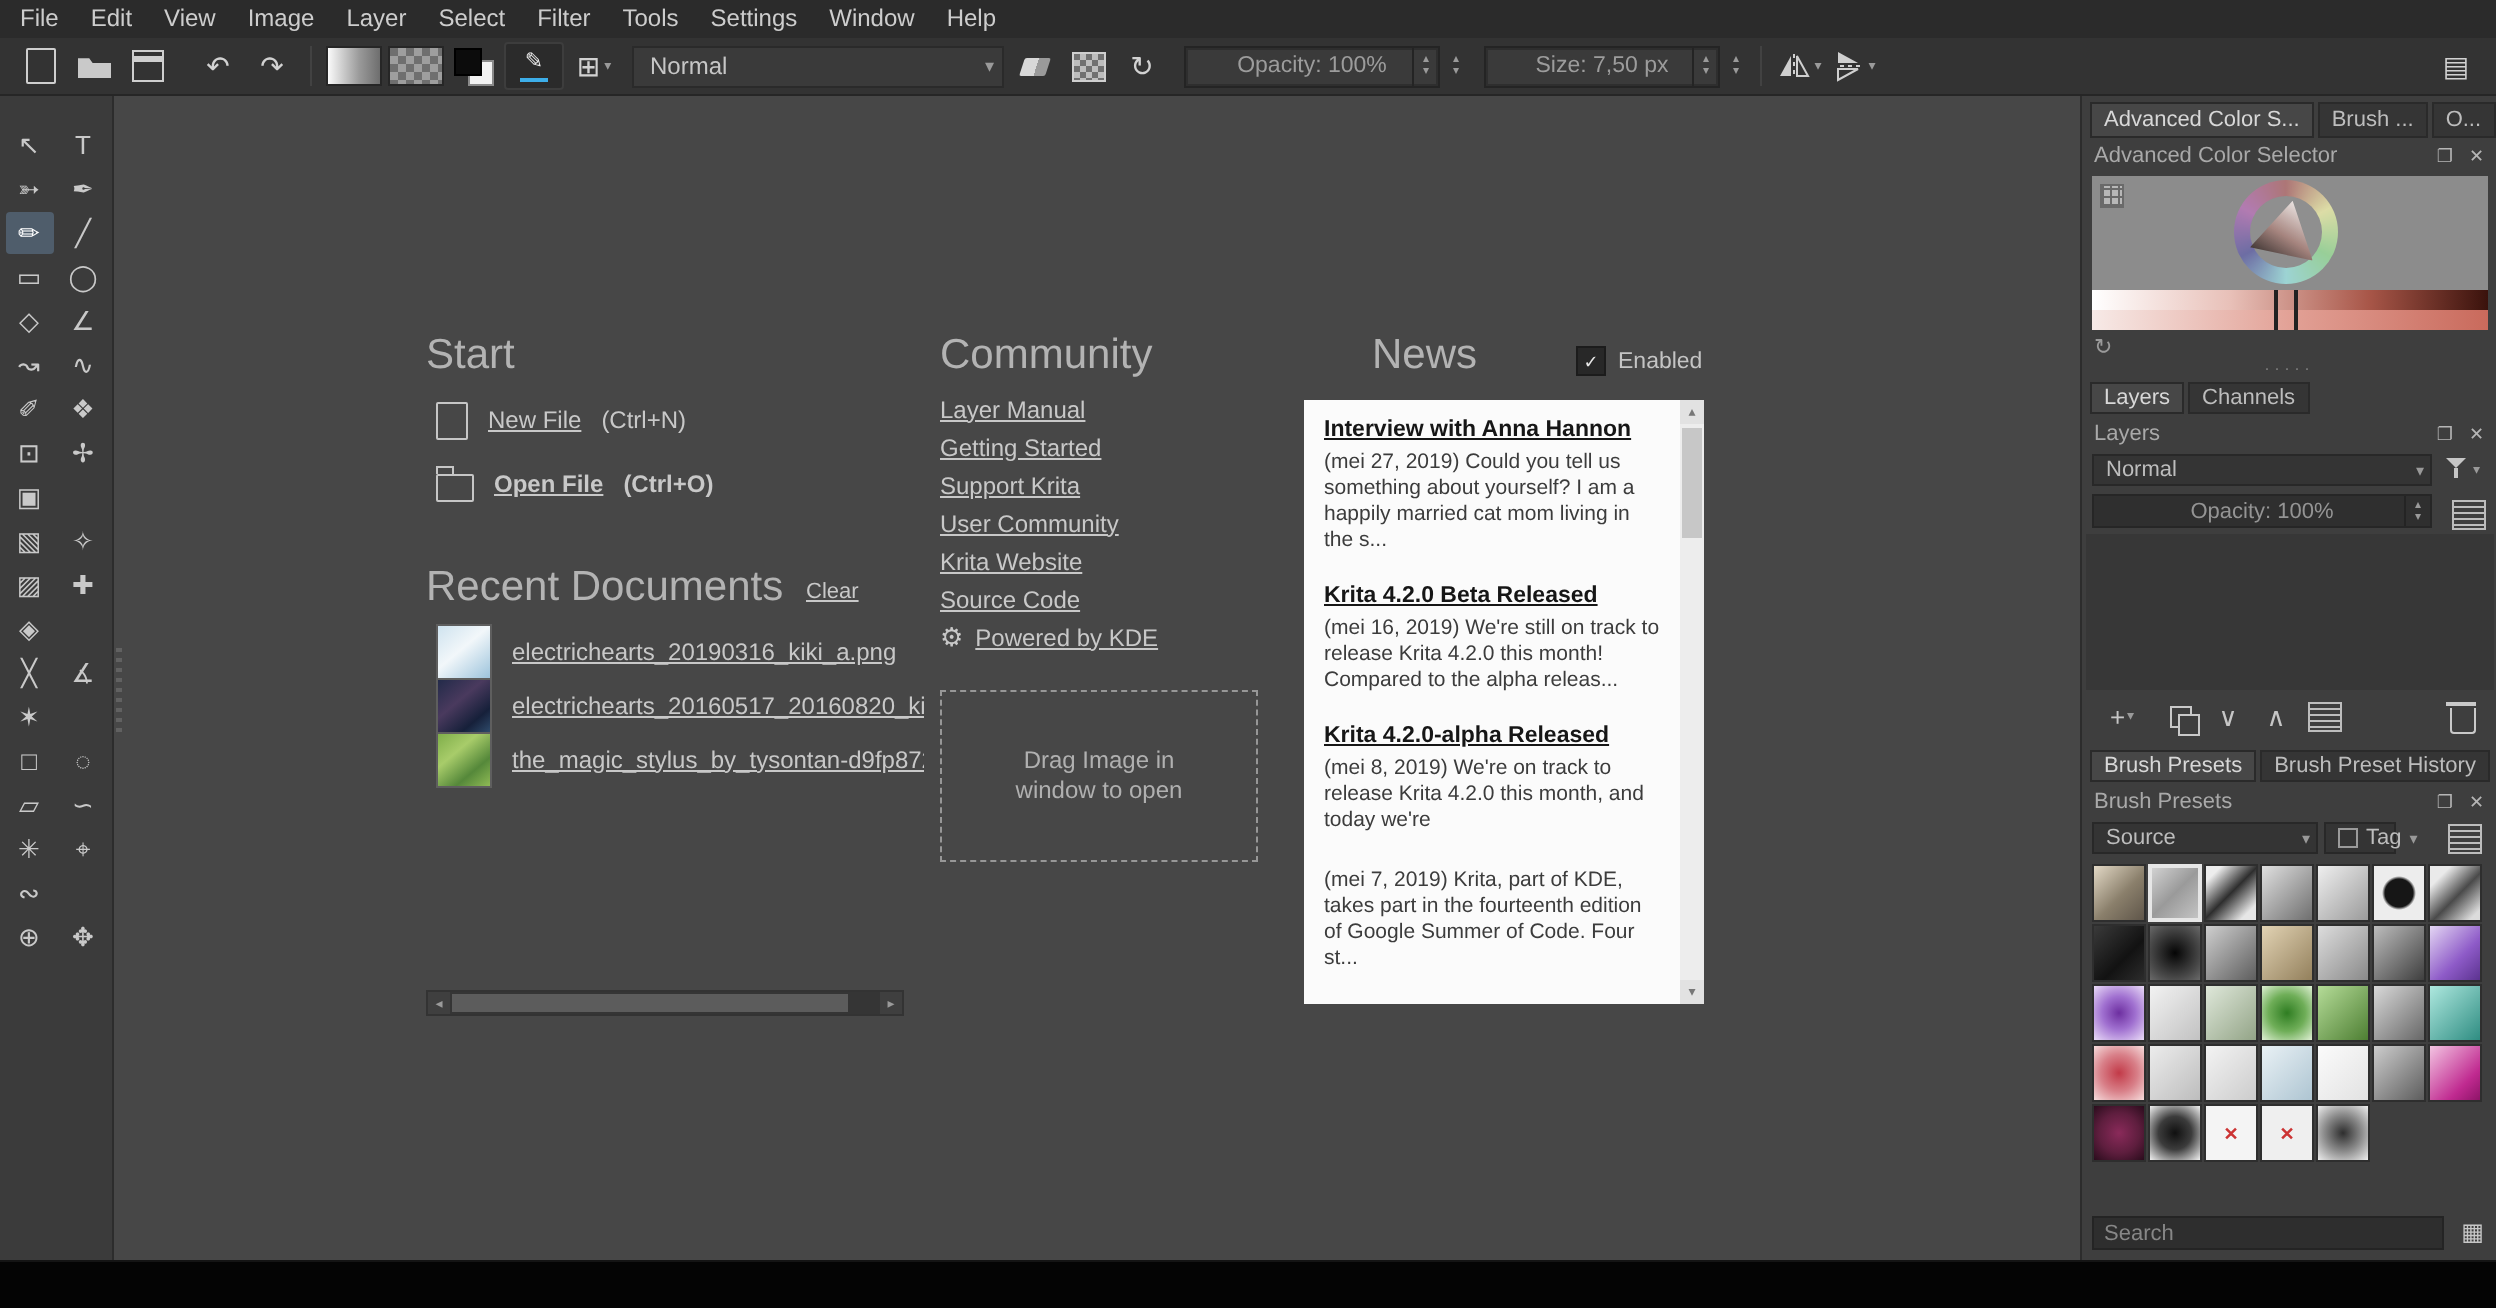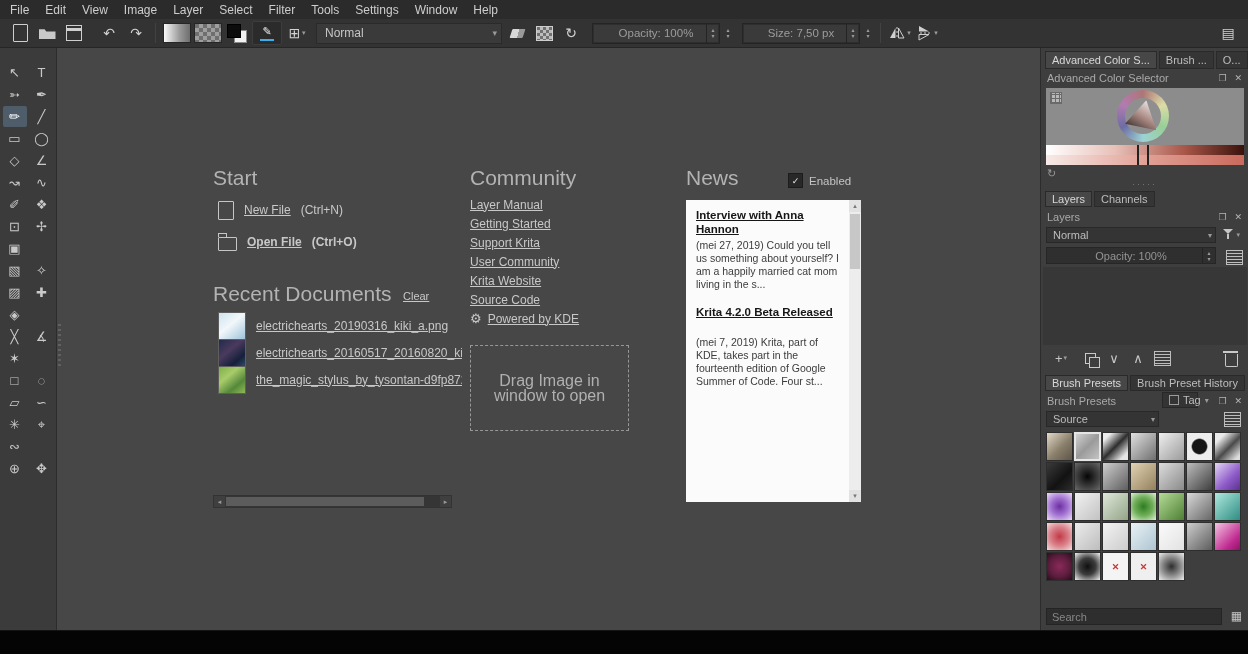--- a/index.html
+++ b/index.html
@@ -54,21 +54,21 @@
   .nfold{width:17px;height:12px;position:relative;border:1.5px solid #c6c6c6;border-radius:1px;margin-top:3px;}
   .nfold::before{content:"";position:absolute;left:-1px;top:-5px;width:7px;height:3px;border:1.5px solid #c6c6c6;border-bottom:none;}
   .rrow{position:absolute;display:flex;align-items:center;gap:10px;height:27px;width:250px;}
   .rthumb{width:26px;height:26px;border:1px solid #5e5e5e;flex:none;}
   .rlabel{white-space:nowrap;overflow:hidden;max-width:206px;display:inline-block;}
   .hscroll{position:absolute;height:11px;display:flex;align-items:stretch;background:#3a3a3a;border:1px solid #333;}
   .hs-btn{width:11px;display:flex;align-items:center;justify-content:center;font-size:7px;color:#9a9a9a;background:#3f3f3f;}
   .hs-track{flex:1;position:relative;background:#353535;}
   .hs-thumb{position:absolute;left:1px;top:1px;bottom:1px;width:198px;background:#5c5c5c;}
   .clink{position:absolute;height:19px;display:flex;align-items:center;}
-  .dropzone{position:absolute;border:1px dashed #979797;display:flex;flex-direction:column;align-items:center;justify-content:center;color:#b0b0b0;font-size:16px;line-height:15px;}
+  .dropzone{position:absolute;border:1px dashed #979797;display:flex;flex-direction:column;align-items:center;justify-content:center;color:#b0b0b0;font-size:12px;line-height:15px;}
   .chk{display:flex;align-items:center;gap:6px;position:absolute;}
   .chk .box{width:13px;height:13px;background:#282828;border:1px solid #1c1c1c;color:#e8e8e8;font-size:9px;display:flex;align-items:center;justify-content:center;}
   .chk .lbl{font-size:11.5px;color:#c4c4c4;}
   .newsbox{position:absolute;background:#fbfbfb;overflow:hidden;}
   .newsinner{position:absolute;left:0;top:0;right:12px;bottom:0;overflow:hidden;}
   .nitem{padding:8px 10px 0 10px;margin-bottom:6px;}
   .ntitle{font-size:11.5px;font-weight:bold;text-decoration:underline;color:#161616;line-height:14px;}
   .nbody{font-size:10.5px;color:#3c3c3c;line-height:13px;margin-top:3px;}
   .vscroll{position:absolute;right:0;top:0;bottom:0;width:12px;background:#ededed;display:flex;flex-direction:column;}
   .vs-btn{height:12px;display:flex;align-items:center;justify-content:center;font-size:7px;color:#777;background:#e2e2e2;}
@@ -358,29 +358,34 @@
       <span data-name="dropzone-line1">Drag Image in</span>
       <span data-name="dropzone-line2">window to open</span>
     </div>
 
     <div class="wh" style="left:629px;top:118px;" data-name="news-section-title">News</div>
     <div class="chk" style="left:731px;top:125px;" data-name="news-enabled-checkbox">
       <span class="box" data-name="checkbox-check-icon">✓</span>
       <span class="lbl" data-name="news-enabled-label">Enabled</span>
     </div>
 
-    <div class="newsbox" style="left:629px;top:152px;width:175px;height:302px;" data-name="news-list">
+    <div class="newsbox" style="left:595px;top:152px;width:200px;height:302px;" data-name="news-list">
       <div class="newsinner">
 
       <div class="nitem" data-name="news-item">
           <div class="ntitle" data-name="news-item-title">Interview with Anna Hannon</div>
           <div class="nbody" data-name="news-item-body">(mei 27, 2019) Could you tell us something about yourself? I am a happily married cat mom living in the s...</div>
         </div>
           <div class="nitem" data-name="news-item">
           <div class="ntitle" data-name="news-item-title">Krita 4.2.0 Beta Released</div>
+          <div class="nbody" data-name="news-item-body">(mei 16, 2019) We're still on track to release Krita 4.2.0 this month! Compared to the alpha releas...</div>
+        </div>
+          <div class="nitem" data-name="news-item">
+          <div class="ntitle" data-name="news-item-title">Krita 4.2.0-alpha Released</div>
+          <div class="nbody" data-name="news-item-body">(mei 8, 2019)  We're on track to release Krita 4.2.0  this month, and today we're</div>
         </div>
           <div class="nitem" data-name="news-item">
           <div class="nbody" data-name="news-item-body">(mei 7, 2019) Krita, part of KDE, takes part in the fourteenth edition of Google Summer of Code. Four st...</div>
         </div>
         </div>
       <div class="vscroll" data-name="news-scrollbar">
         <span class="vs-btn" data-name="scroll-up-icon">▴</span>
         <span class="vs-track" data-name="scrollbar-track">
             <span class="vs-thumb" data-name="scrollbar-thumb"></span>
           </span>
@@ -481,21 +486,21 @@
     <div class="dtitle" style="top:345px;" data-name="brush-presets-titlebar">
       <span data-name="brush-presets-title">Brush Presets</span>
       <span class="sp"></span>
       <span class="dico" data-name="float-docker-icon">❐</span>
       <span class="dico" data-name="close-docker-icon">✕</span>
     </div>
     <div class="rcombo" style="left:5px;top:363px;width:113px;" data-name="brush-filter-combobox">
       <span data-name="brush-filter-value">Source</span>
       <span class="arrow" data-name="combo-arrow-icon">▾</span>
     </div>
-    <div class="rcombo" style="left:121px;top:344px;width:36px;" data-name="tag-combobox">
+    <div class="rcombo" style="left:121px;top:363px;width:36px;" data-name="tag-combobox">
       <span class="tagbox" data-name="tag-box-icon"></span>
       <span data-name="tag-value">Tag</span>
       <span class="arrow" data-name="combo-arrow-icon">▾</span>
     </div>
     <div class="lb" style="left:180px;top:363px;height:17px;" data-name="brush-view-mode-button">
         <span class="licon" data-name="view-mode-icon"></span>
       </div>
 
     <div class="bgrid">
 

